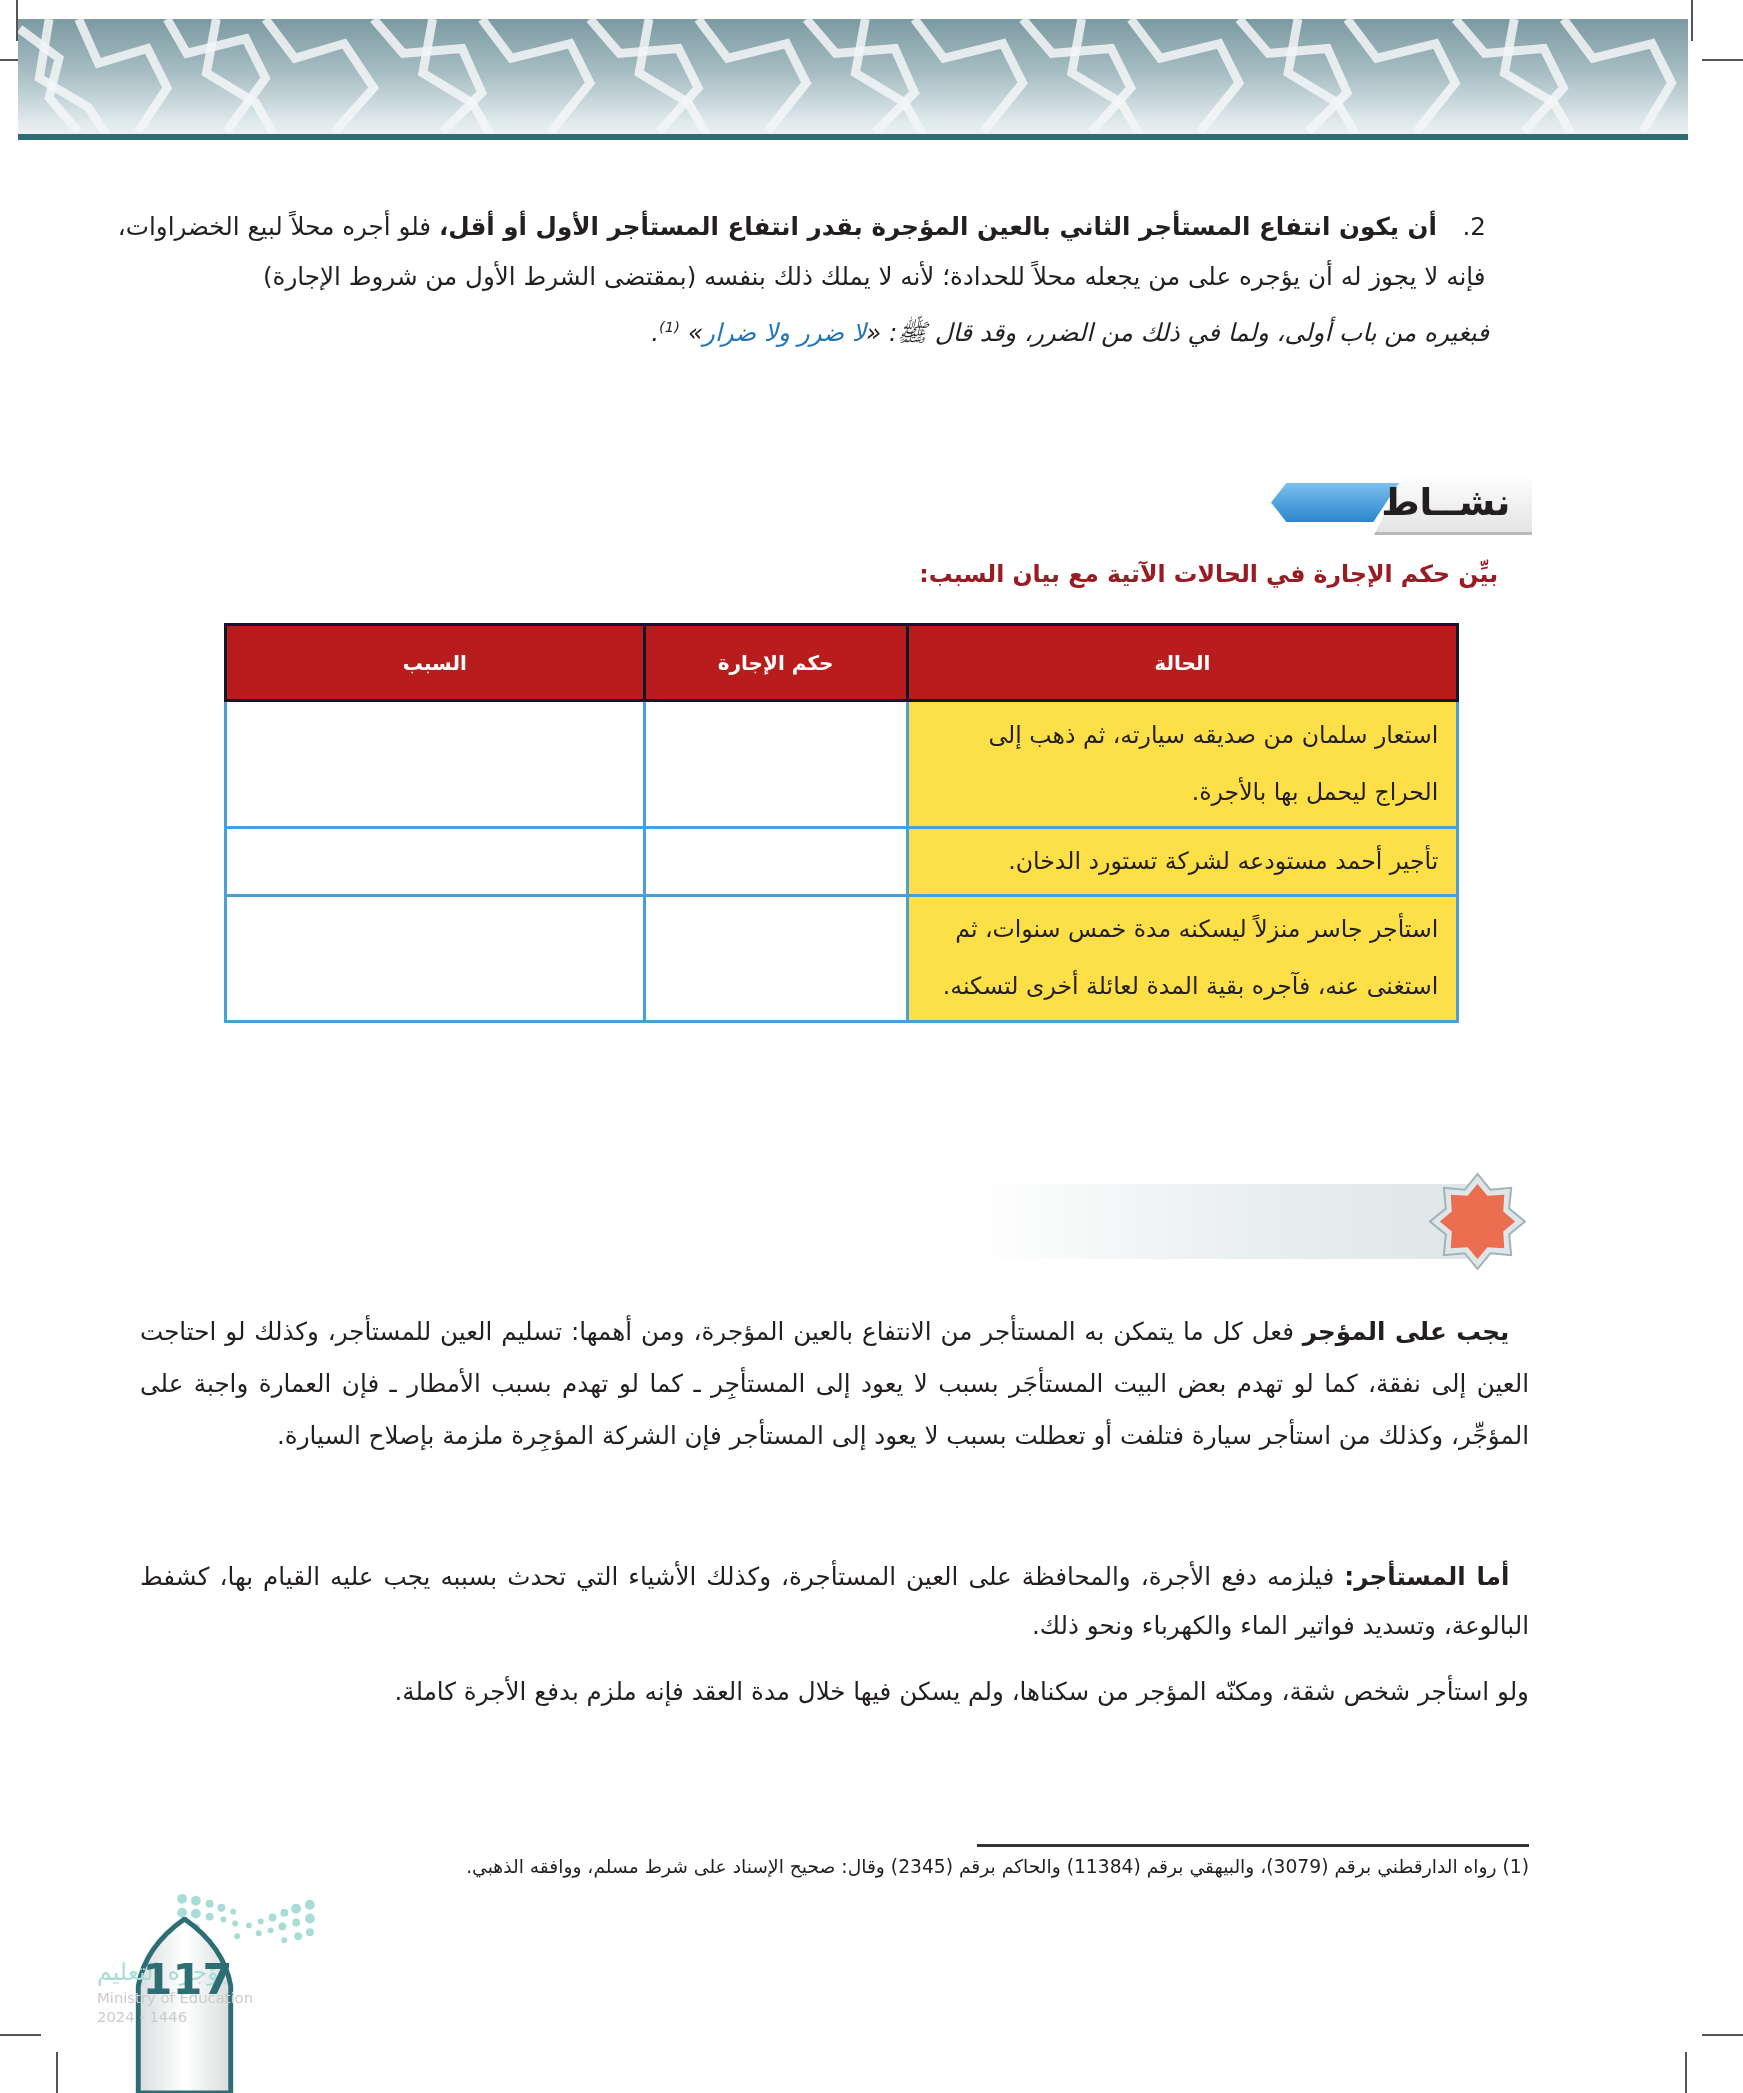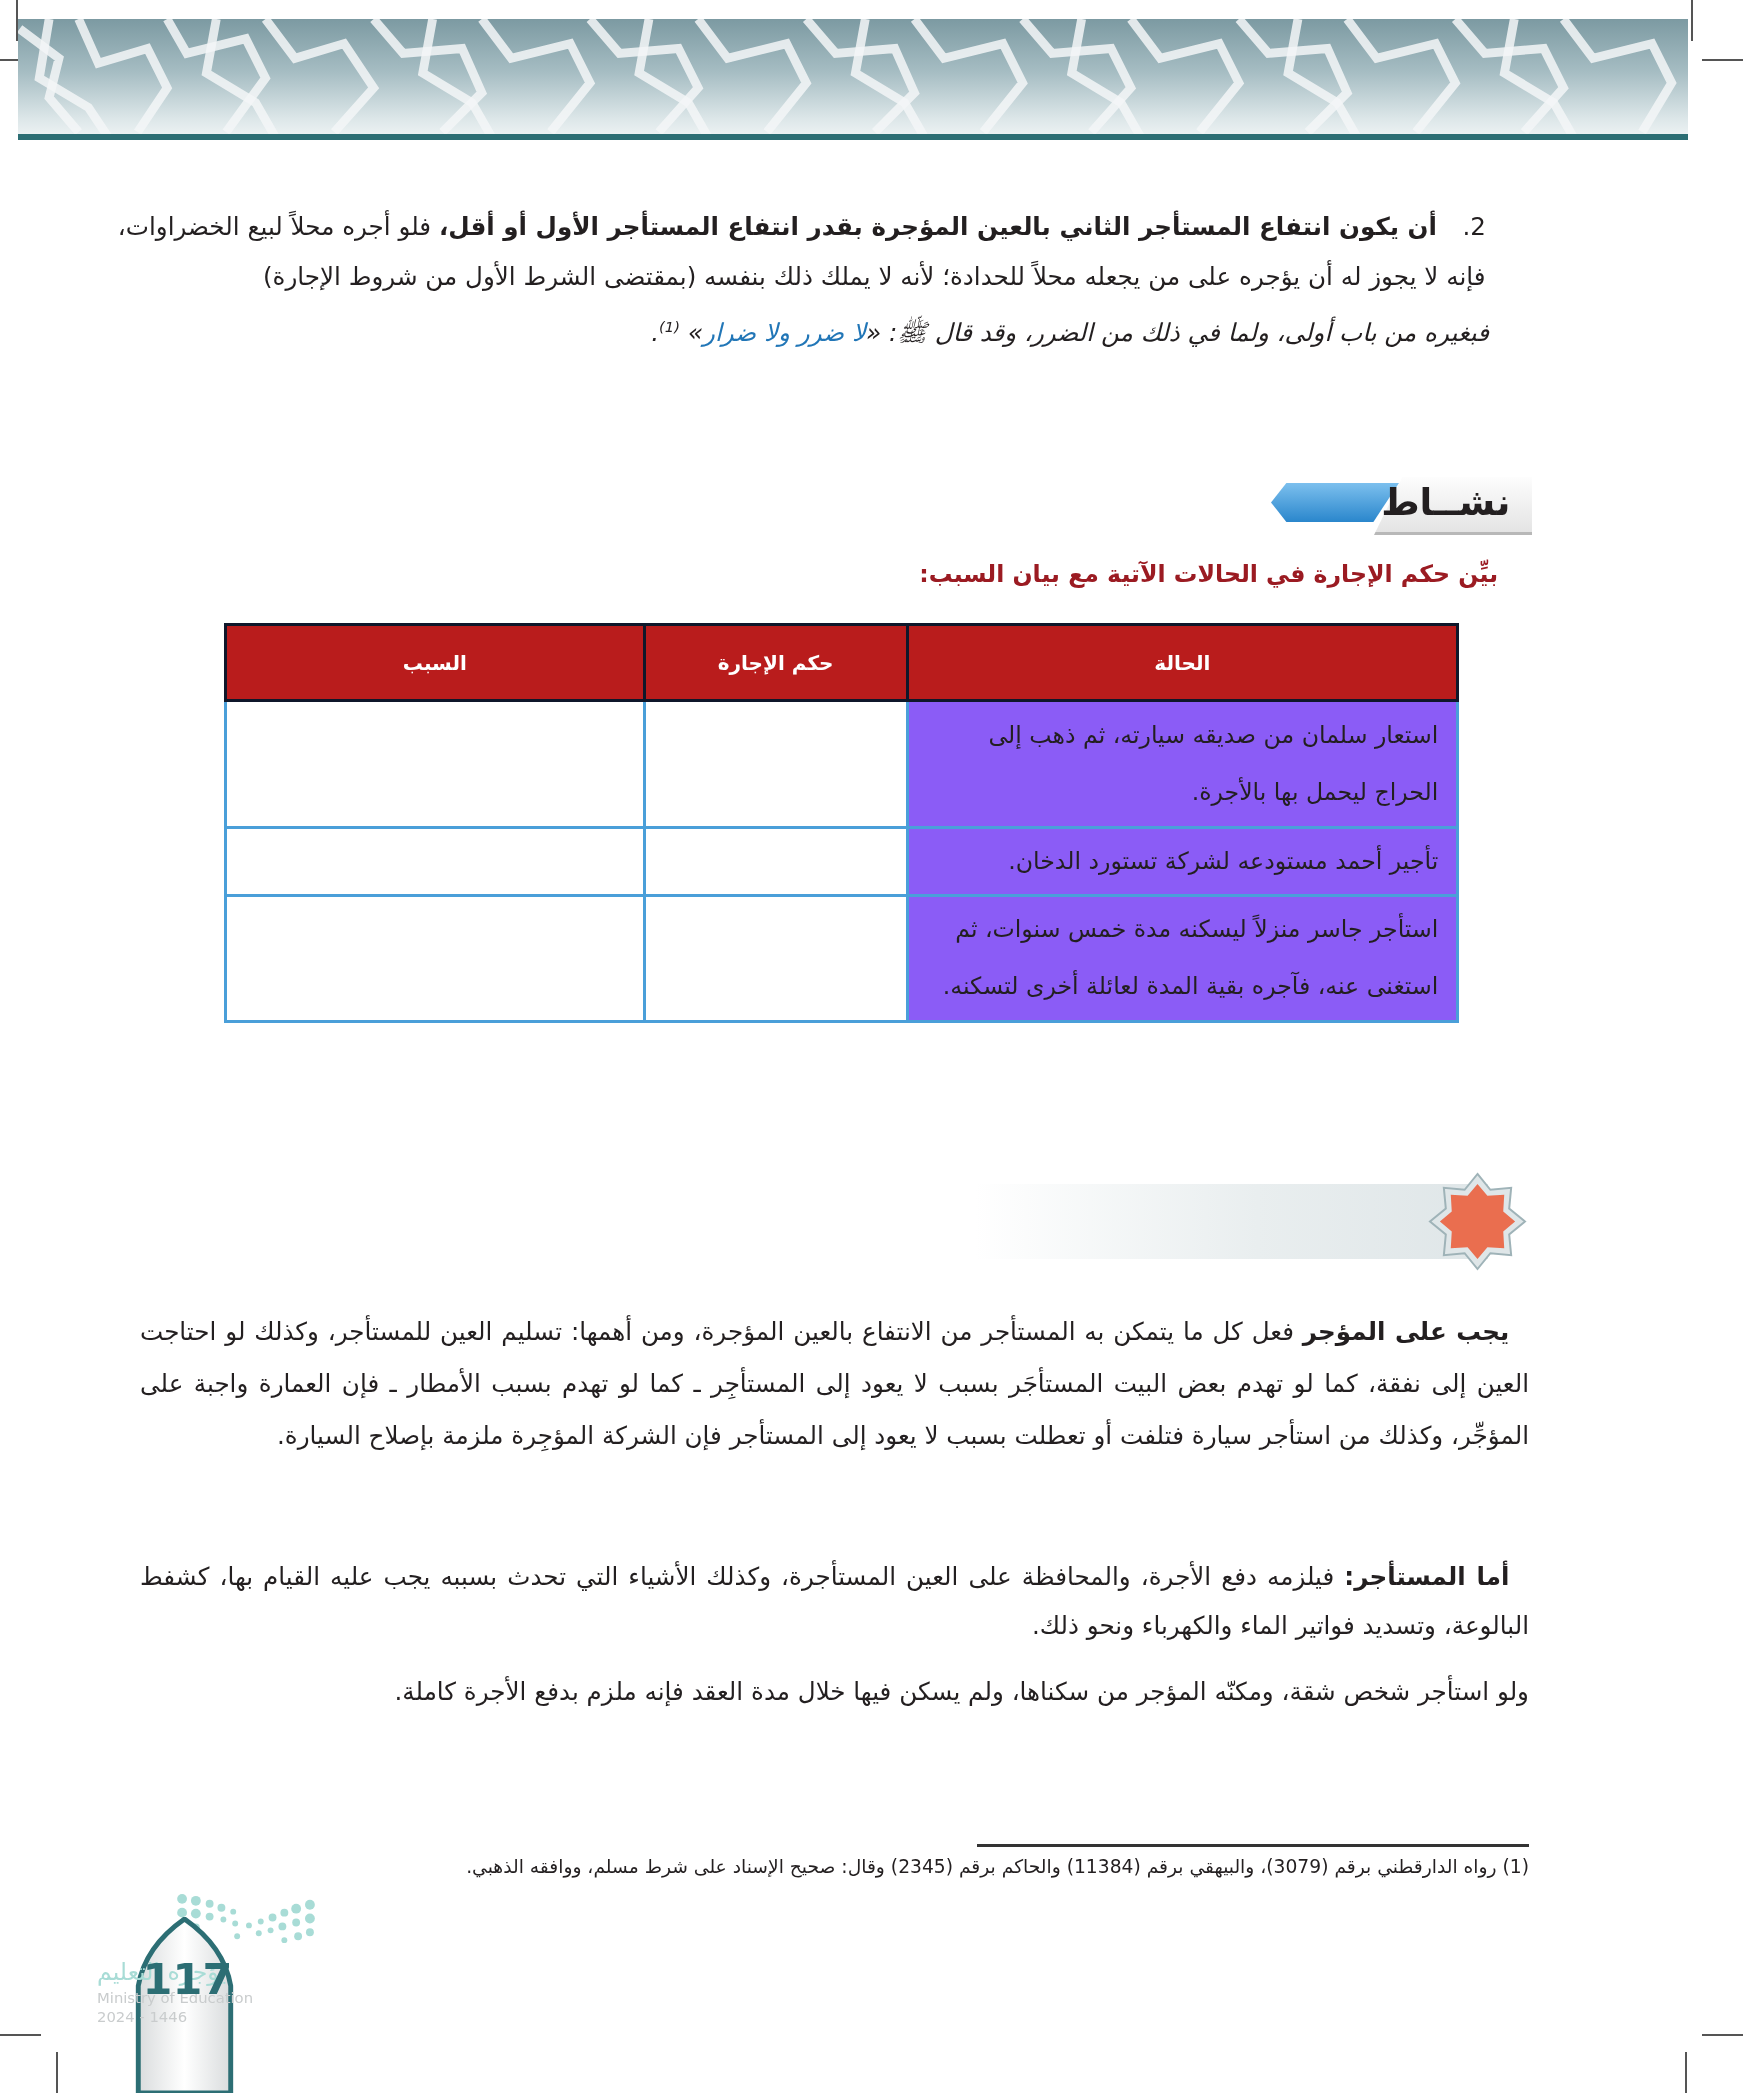--- a/index.html
+++ b/index.html
@@ -53,21 +53,21 @@
     border-collapse: collapse; direction: rtl;
   }
   table.cases th {
     background: #b91c1c; color: #fff; font-size: 20px; font-weight: bold;
     height: 71px; border: 3px solid #0f172a; text-align: center;
   }
   table.cases td {
     border: 3px solid #4a9fd9; font-size: 23.6px; line-height: 57px;
     padding: 3.9px 17.7px; vertical-align: middle; text-align: right;
   }
-  table.cases td.case { background: #8b5cf6; width: 512px; margin-top: 8px; }
+  table.cases td.case { background: #fde047; width: 512px; margin-top: 8px; }
   table.cases td.blank { background: #fff; }
   table.cases tr.r1 td { height: 116px; }
   table.cases tr.r2 td { height: 57px; }
   table.cases tr.r3 td { height: 116px; }
   
   .section-head { position: absolute; left: 975px; top: 1172px; width: 552px; height: 99px; }
   .section-head .bar {
     position: absolute; left: 0; right: 39px; top: 11.8px; height: 75px;
     background: linear-gradient(90deg, rgba(255,255,255,0) 0%, #e9eeef 55%, #dfe6e8 100%);
   }

